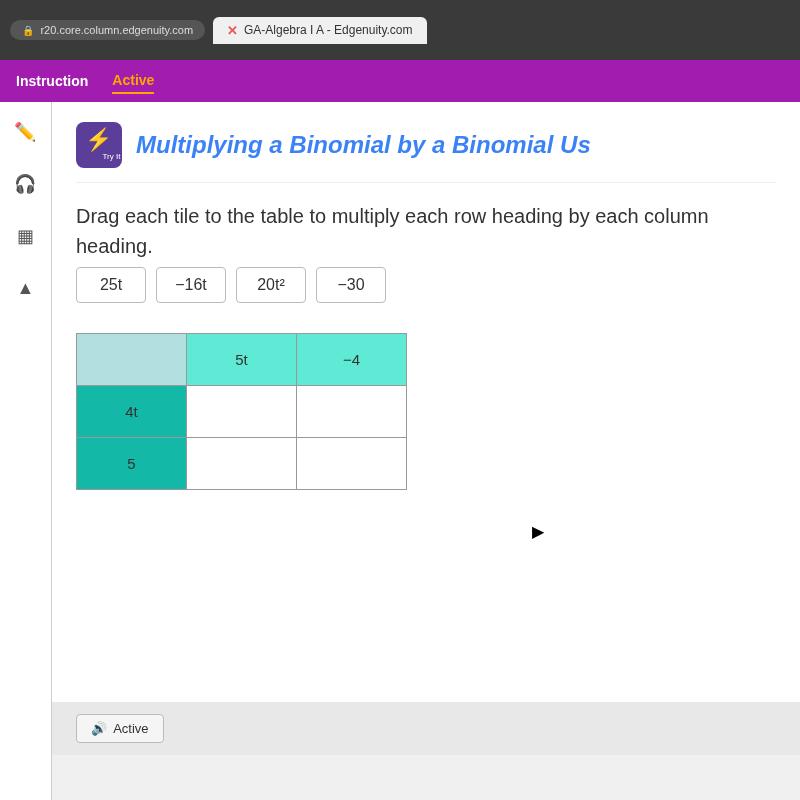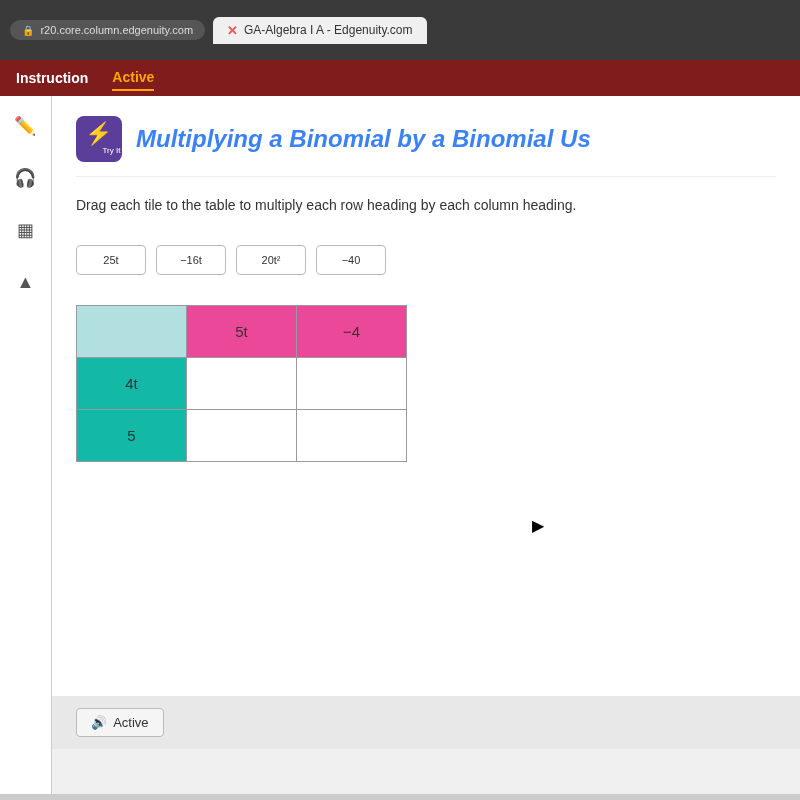--- a/index.html
+++ b/index.html
@@ -46,22 +46,22 @@
       color: #ddd;
       font-size: 11px;
       display: flex;
       align-items: center;
       gap: 6px;
     }
     .lock-icon { color: #aaa; font-size: 10px; }
 
     
     .nav-bar {
-      background: #7f1d1d;
-      height: 36px;
+      background: #a21caf;
+      height: 42px;
       display: flex;
       align-items: center;
       padding: 0 16px;
       gap: 24px;
     }
     .nav-tab {
       color: #fff;
       font-size: 14px;
       font-weight: 600;
       padding: 4px 0;
@@ -151,60 +151,60 @@
     }
     .card-title {
       color: #3b82f6;
       font-size: 24px;
       font-weight: 700;
       font-style: italic;
     }
 
     
     .instructions {
-      font-size: 14px;
-      color: #333;
-      margin-bottom: 29px;
+      font-size: 20px;
+      color: #333;
+      margin-bottom: 6px;
       line-height: 1.5;
     }
 
     
     .tiles-row {
       display: flex;
       gap: 10px;
       margin-bottom: 30px;
       flex-wrap: wrap;
     }
     .tile {
       background: #fff;
       border: 1px solid #bbb;
       border-radius: 4px;
       padding: 8px 18px;
-      font-size: 11px;
+      font-size: 16px;
       color: #333;
       cursor: grab;
       min-width: 70px;
       text-align: center;
     }
 
     
     .mult-table {
       border-collapse: collapse;
       margin-top: 10px;
     }
     .mult-table td {
       border: 1px solid #999;
       width: 110px;
       height: 52px;
       text-align: center;
       font-size: 15px;
       color: #333;
     }
     .mult-table td.header-cell {
-      background: #ec4899;
+      background: #5eead4;
     }
     .mult-table td.row-header {
       background: #14b8a6;
     }
     .mult-table td.data-cell {
       background: #fff;
     }
     .mult-table td.corner-cell {
       background: #b2e0e0;
     }
@@ -283,21 +283,21 @@
         </div>
         <div class="card-title">Multiplying a Binomial by a Binomial Us</div>
       </div>
 
       <div class="instructions">Drag each tile to the table to multiply each row heading by each column heading.</div>
 
       <div class="tiles-row">
         <div class="tile">25t</div>
         <div class="tile">−16t</div>
         <div class="tile">20t²</div>
-        <div class="tile">−40</div>
+        <div class="tile">−30</div>
       </div>
 
       <table class="mult-table">
         <thead>
           <tr>
             <td class="corner-cell"></td>
             <td class="header-cell">5t</td>
             <td class="header-cell">−4</td>
           </tr>
         </thead>

